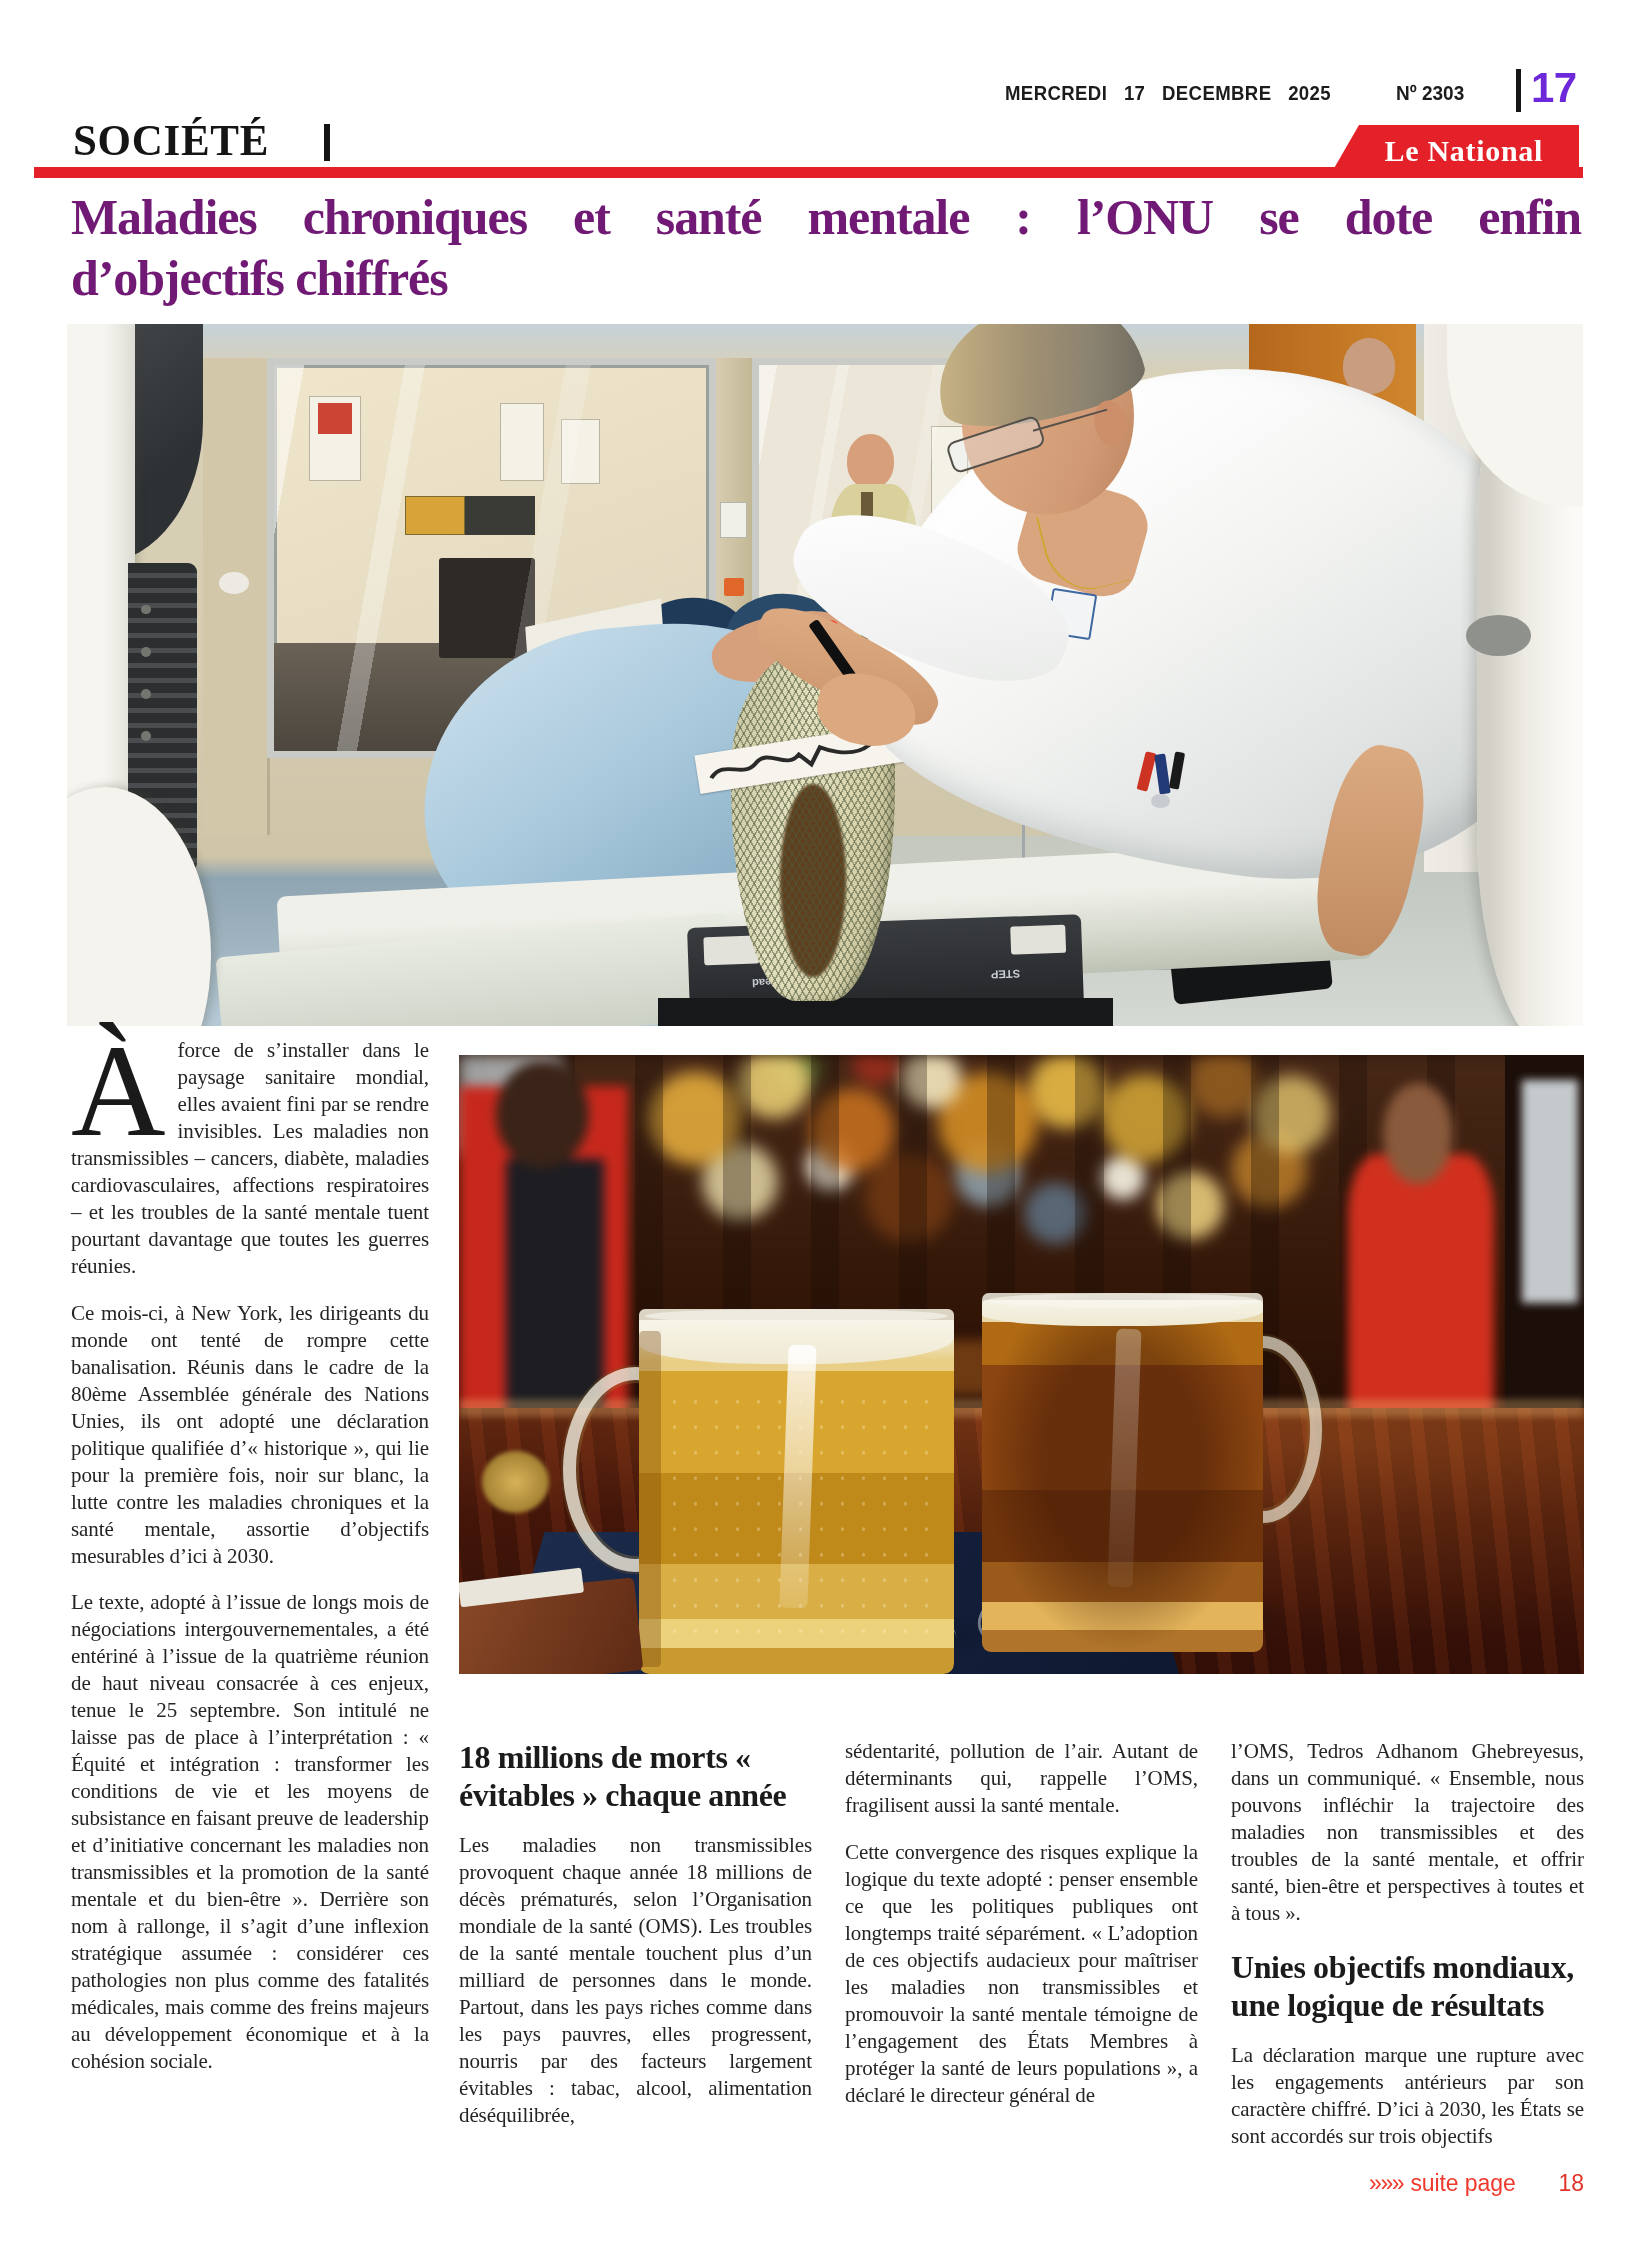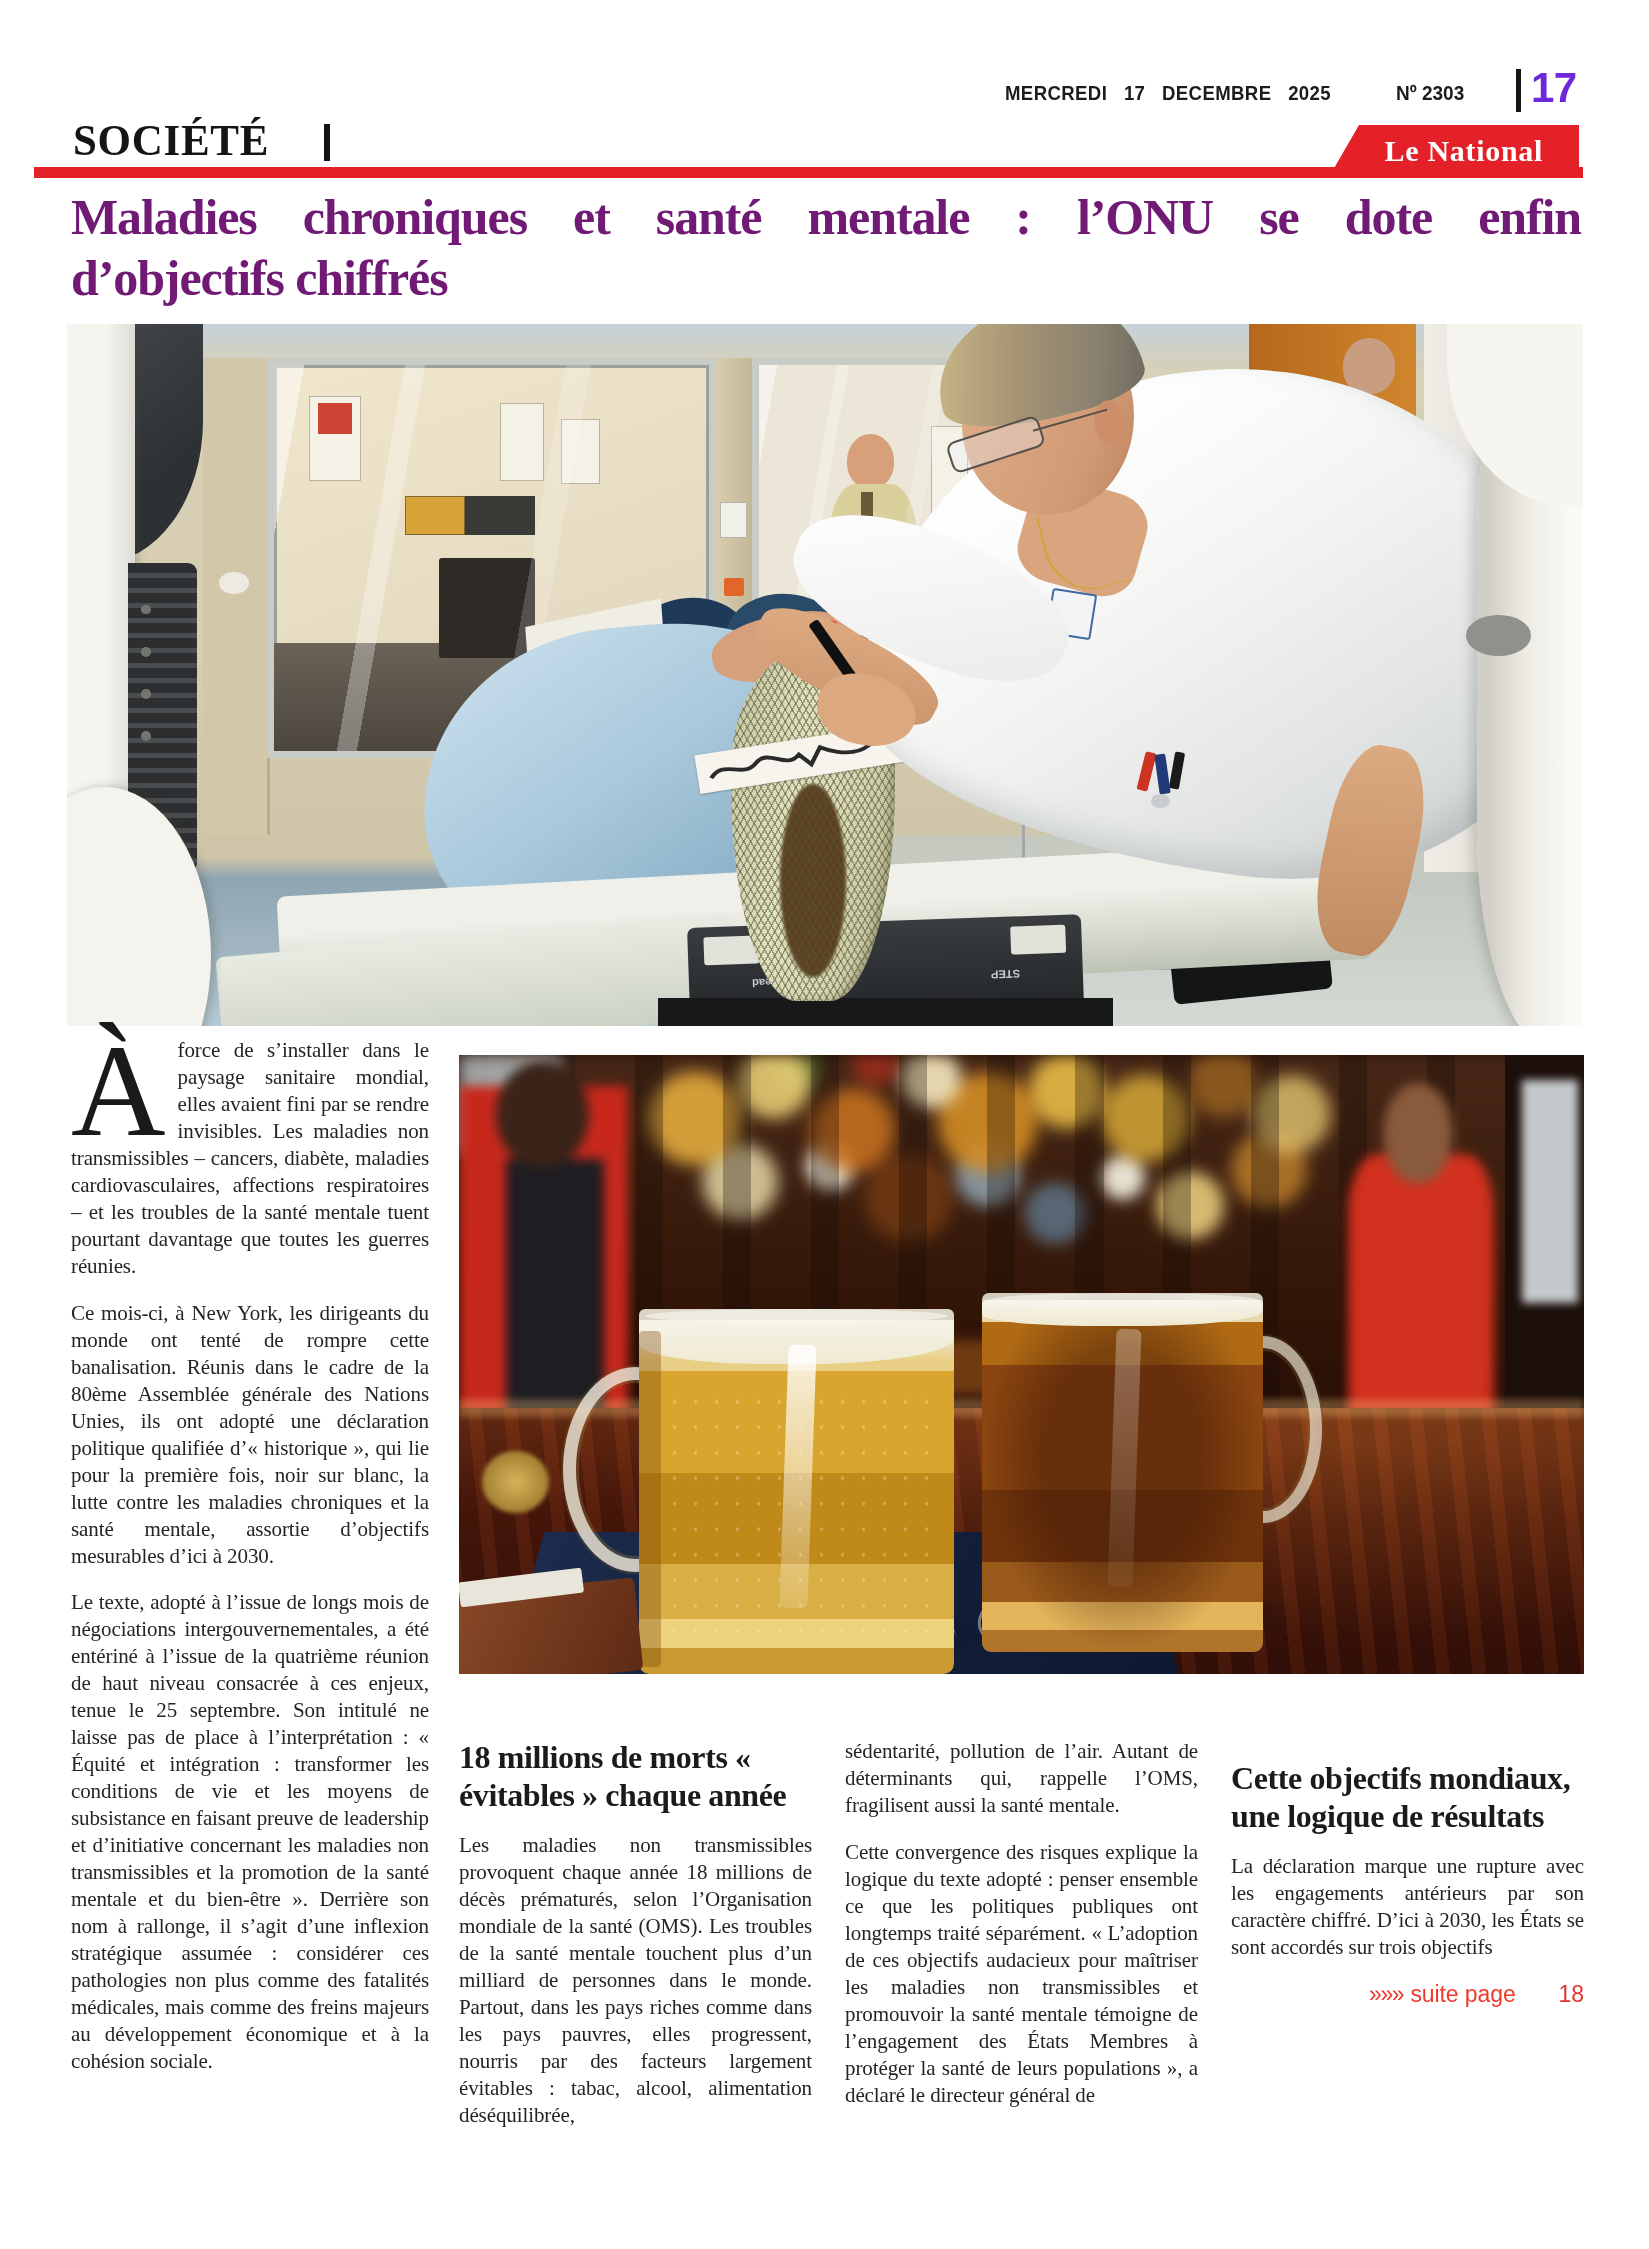--- a/index.html
+++ b/index.html
@@ -393,22 +393,23 @@
         <span>18 millions de morts «</span>
         <span>évitables » chaque année</span>
       </h2>
       <p>Les maladies non transmissibles provoquent chaque année 18 millions de décès prématurés, selon l’Organisation mondiale de la santé (OMS). Les troubles de la santé mentale touchent plus d’un milliard de personnes dans le monde. Partout, dans les pays riches comme dans les pays pauvres, elles progressent, nourris par des facteurs largement évitables : tabac, alcool, alimentation déséquilibrée,</p>
     </div>
     <div class="col body-col">
       <p>sédentarité, pollution de l’air. Autant de déterminants qui, rappelle l’OMS, fragilisent aussi la santé mentale.</p>
       <p>Cette convergence des risques explique la logique du texte adopté : penser ensemble ce que les politiques publiques ont longtemps traité séparément. « L’adoption de ces objectifs audacieux pour maîtriser les maladies non transmissibles et promouvoir la santé mentale témoigne de l’engagement des États Membres à protéger la santé de leurs populations », a déclaré le directeur général de</p>
     </div>
     <div class="col body-col">
+      <p>l’OMS, Tedros Adhanom Ghebreyesus, dans un communiqué. « Ensemble, nous pouvons infléchir la trajectoire des maladies non transmissibles et des troubles de la santé mentale, et offrir santé, bien-être et perspectives à toutes et à tous ».</p>
       <h2 class="subhead mt">
-        <span>Cette objectifs mondiaux,</span>
+        <span>Unies objectifs mondiaux,</span>
         <span>une logique de résultats</span>
       </h2>
       <p>La déclaration marque une rupture avec les engagements antérieurs par son caractère chiffré. D’ici à 2030, les États se sont accordés sur trois objectifs</p>
       <div class="continuation">
         <span class="chev">»»»</span>
         <span>suite page</span>
         <span class="pg">18</span>
       </div>
     </div>
   </div>

